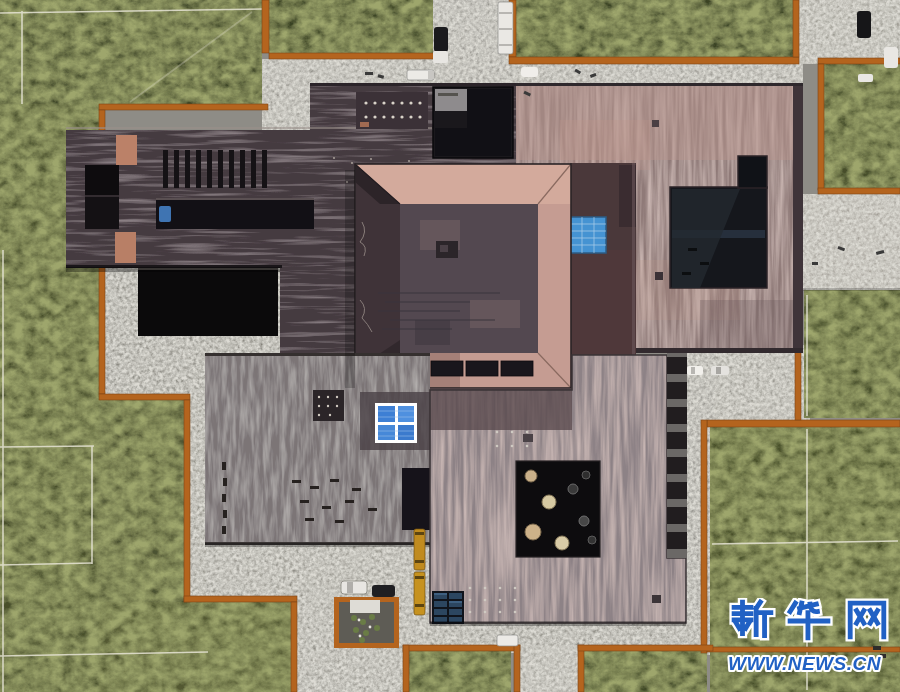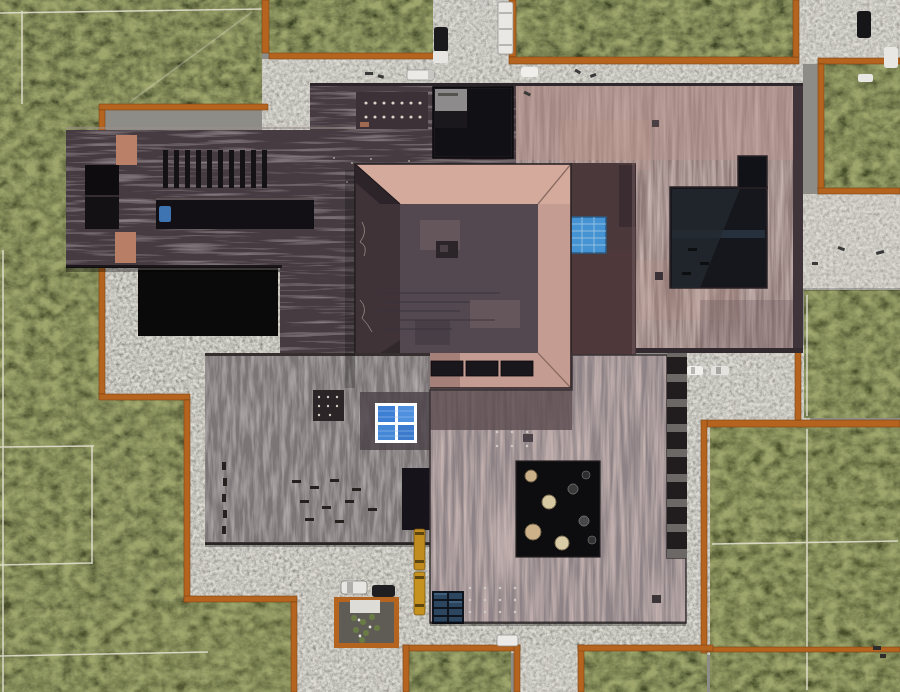--- a/index.html
+++ b/index.html
@@ -474,13 +474,43 @@
     </g>
     <g>
       <rect x="414" y="572" width="11" height="43" rx="2" fill="#c6921f" stroke="#6e4e10" stroke-width="0.7"></rect>
       <rect x="415" y="576" width="9" height="3" fill="#5c4410"></rect>
       <rect x="415" y="604" width="9" height="3" fill="#5c4410"></rect>
     </g>
     <rect x="497" y="635" width="21" height="11" rx="2" fill="#eceae6" stroke="#8a8a86" stroke-width="0.7"></rect>
   </g>
 </svg>
 
+<div id="watermark">
+  <span class="sr">新华网</span>
+  <svg width="176" height="84" viewBox="0 0 176 84" xmlns="http://www.w3.org/2000/svg">
+
+    <g fill="none" stroke-width="9" stroke-linecap="square" stroke="#ffffff">
+      <g transform="translate(8,2) scale(1.05)">
+        <path d="M10,2 V7 M2,7 H18 M2,13 H18 M2,19 H18 M10,7 V32 M4,22 L7,27 M16,22 L13,27 M27,2 L23,8 M23,8 V33 M23,12 H37 M31,12 V34"></path>
+      </g>
+      <g transform="translate(64,2) scale(1.05)">
+        <path d="M7,3 L2,11 M13,3 L11,12 M11,8 L27,4 M21,4 Q22,12 28,11 M2,20 H38 M19,12 V36"></path>
+      </g>
+      <g transform="translate(122,2) scale(1.05)">
+        <path d="M4,3 V35 M4,3 H36 M36,3 V35 M10,10 L17,22 M17,10 L10,22 M23,10 L30,22 M30,10 L23,22"></path>
+      </g>
+    </g>
+
+    <g fill="none" stroke-width="4.6" stroke-linecap="square" stroke="#2161c4">
+      <g transform="translate(8,2) scale(1.05)">
+        <path d="M10,2 V7 M2,7 H18 M2,13 H18 M2,19 H18 M10,7 V32 M4,22 L7,27 M16,22 L13,27 M27,2 L23,8 M23,8 V33 M23,12 H37 M31,12 V34"></path>
+      </g>
+      <g transform="translate(64,2) scale(1.05)">
+        <path d="M7,3 L2,11 M13,3 L11,12 M11,8 L27,4 M21,4 Q22,12 28,11 M2,20 H38 M19,12 V36"></path>
+      </g>
+      <g transform="translate(122,2) scale(1.05)">
+        <path d="M4,3 V35 M4,3 H36 M36,3 V35 M10,10 L17,22 M17,10 L10,22 M23,10 L30,22 M30,10 L23,22"></path>
+      </g>
+    </g>
+    <text x="4" y="72" font-size="19" font-weight="bold" font-style="italic" font-family="Liberation Sans, sans-serif" letter-spacing="0.5" paint-order="stroke" stroke-width="4" stroke-linejoin="round" fill="#2161c4" stroke="#ffffff">WWW.NEWS.CN</text>
+  </svg>
 </div>
+</div>
 
 </body></html>

